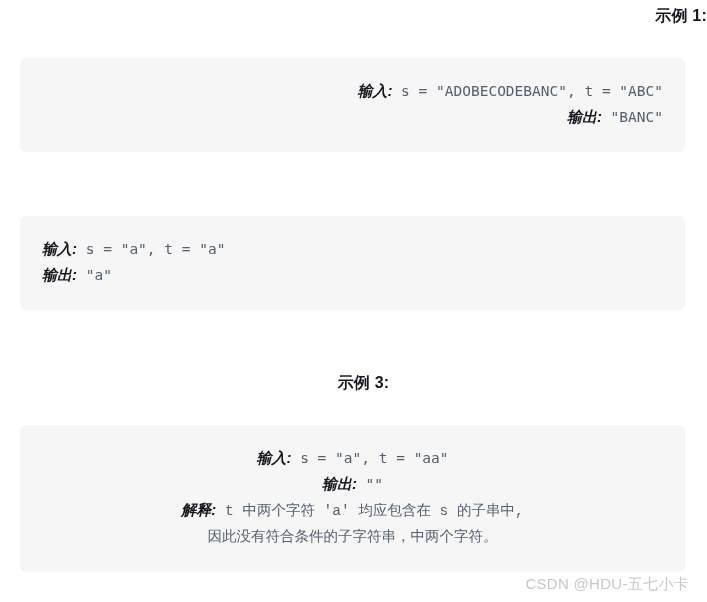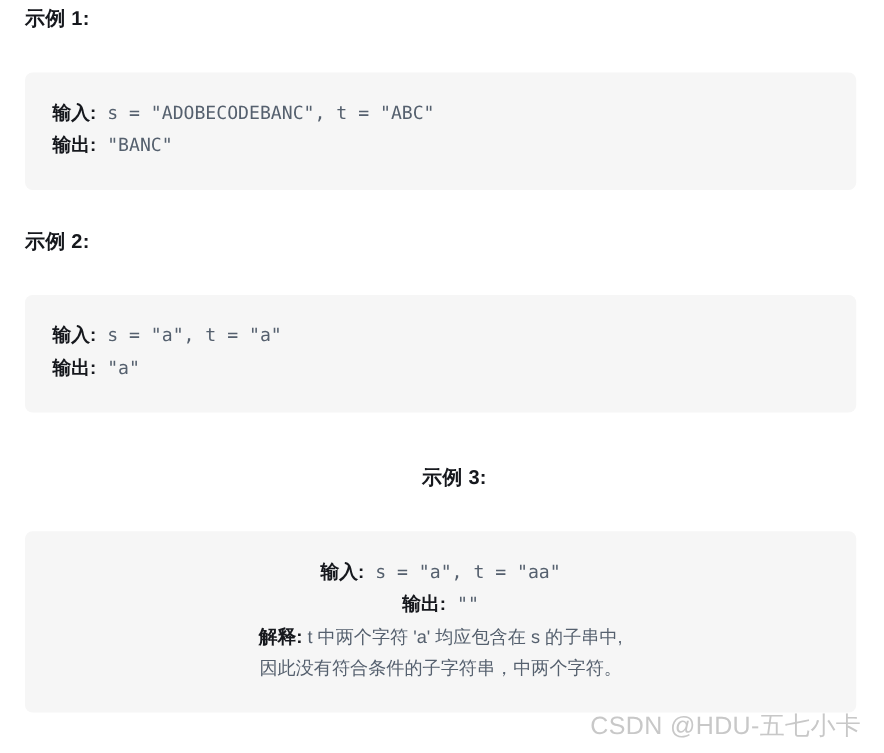--- a/index.html
+++ b/index.html
@@ -48,59 +48,59 @@
     color: #55606e;
     white-space: pre;
     letter-spacing: 0px;
   }
   .code-label {
     font-family: "Liberation Sans", "DejaVu Sans", sans-serif;
     font-weight: bold;
     color: #16181d;
     font-size: 15px;
     letter-spacing: 0px;
+    font-style: italic;
   }
   .cn-text {
-    font-family: Liberation Sans, sans-serif;
+    font-family: Liberation Mono, monospace;
     color: #55606e;
     font-size: 14.5px;
   }
   .watermark {
     position: absolute;
     right: 18px;
     bottom: 8px;
     font-family: "Liberation Sans", "DejaVu Sans", sans-serif;
-    font-size: 20px;
+    font-size: 15px;
     color: #c8c8c8;
     letter-spacing: 0.3px;
     white-space: nowrap;
   }
   
-  #sec1 { top: 6px; }
+  #sec1 { top: 6px; text-align: right; }
   #sec1 .code-block { margin-top: 32px; }
   #sec2 { top: 184px; }
   #sec2 .code-block { margin-top: 32px; }
   #sec3 { top: 373px; text-align: center; }
   #sec3 .code-block { margin-top: 32px; }
 </style>
 </head>
 <body>
 
 <div class="page">
 
   <section class="example-section" id="sec1">
     <h3 class="example-heading">示例 1:</h3>
     <div class="code-block">
       <div class="code-line"><span class="code-label">输入:</span><span> s = "ADOBECODEBANC", t = "ABC"</span></div>
       <div class="code-line"><span class="code-label">输出:</span><span> "BANC"</span></div>
     </div>
   </section>
 
   <section class="example-section" id="sec2">
-    <h3 class="example-heading">示例 2:</h3>
     <div class="code-block">
       <div class="code-line"><span class="code-label">输入:</span><span> s = "a", t = "a"</span></div>
       <div class="code-line"><span class="code-label">输出:</span><span> "a"</span></div>
     </div>
   </section>
 
   <section class="example-section" id="sec3">
     <h3 class="example-heading">示例 3:</h3>
     <div class="code-block">
       <div class="code-line"><span class="code-label">输入:</span><span> s = "a", t = "aa"</span></div>

